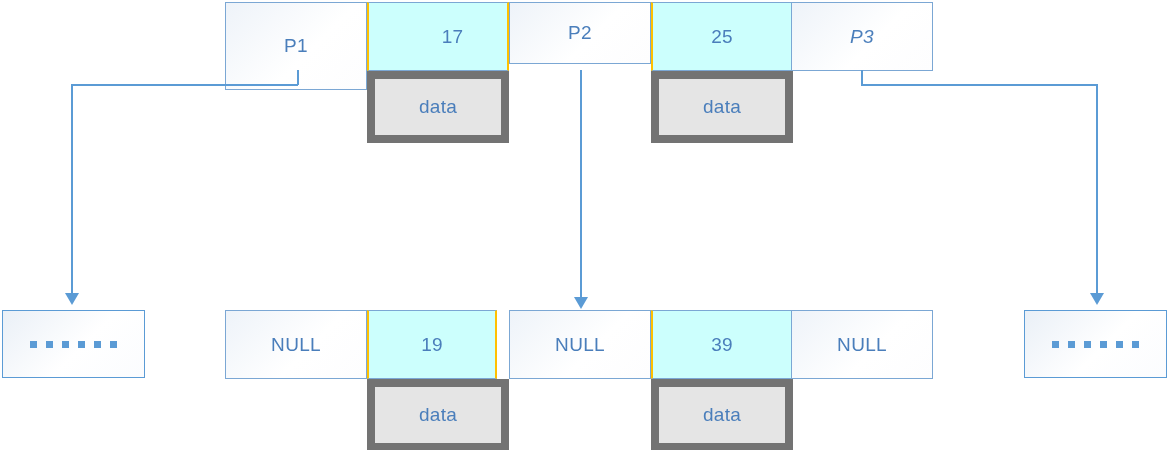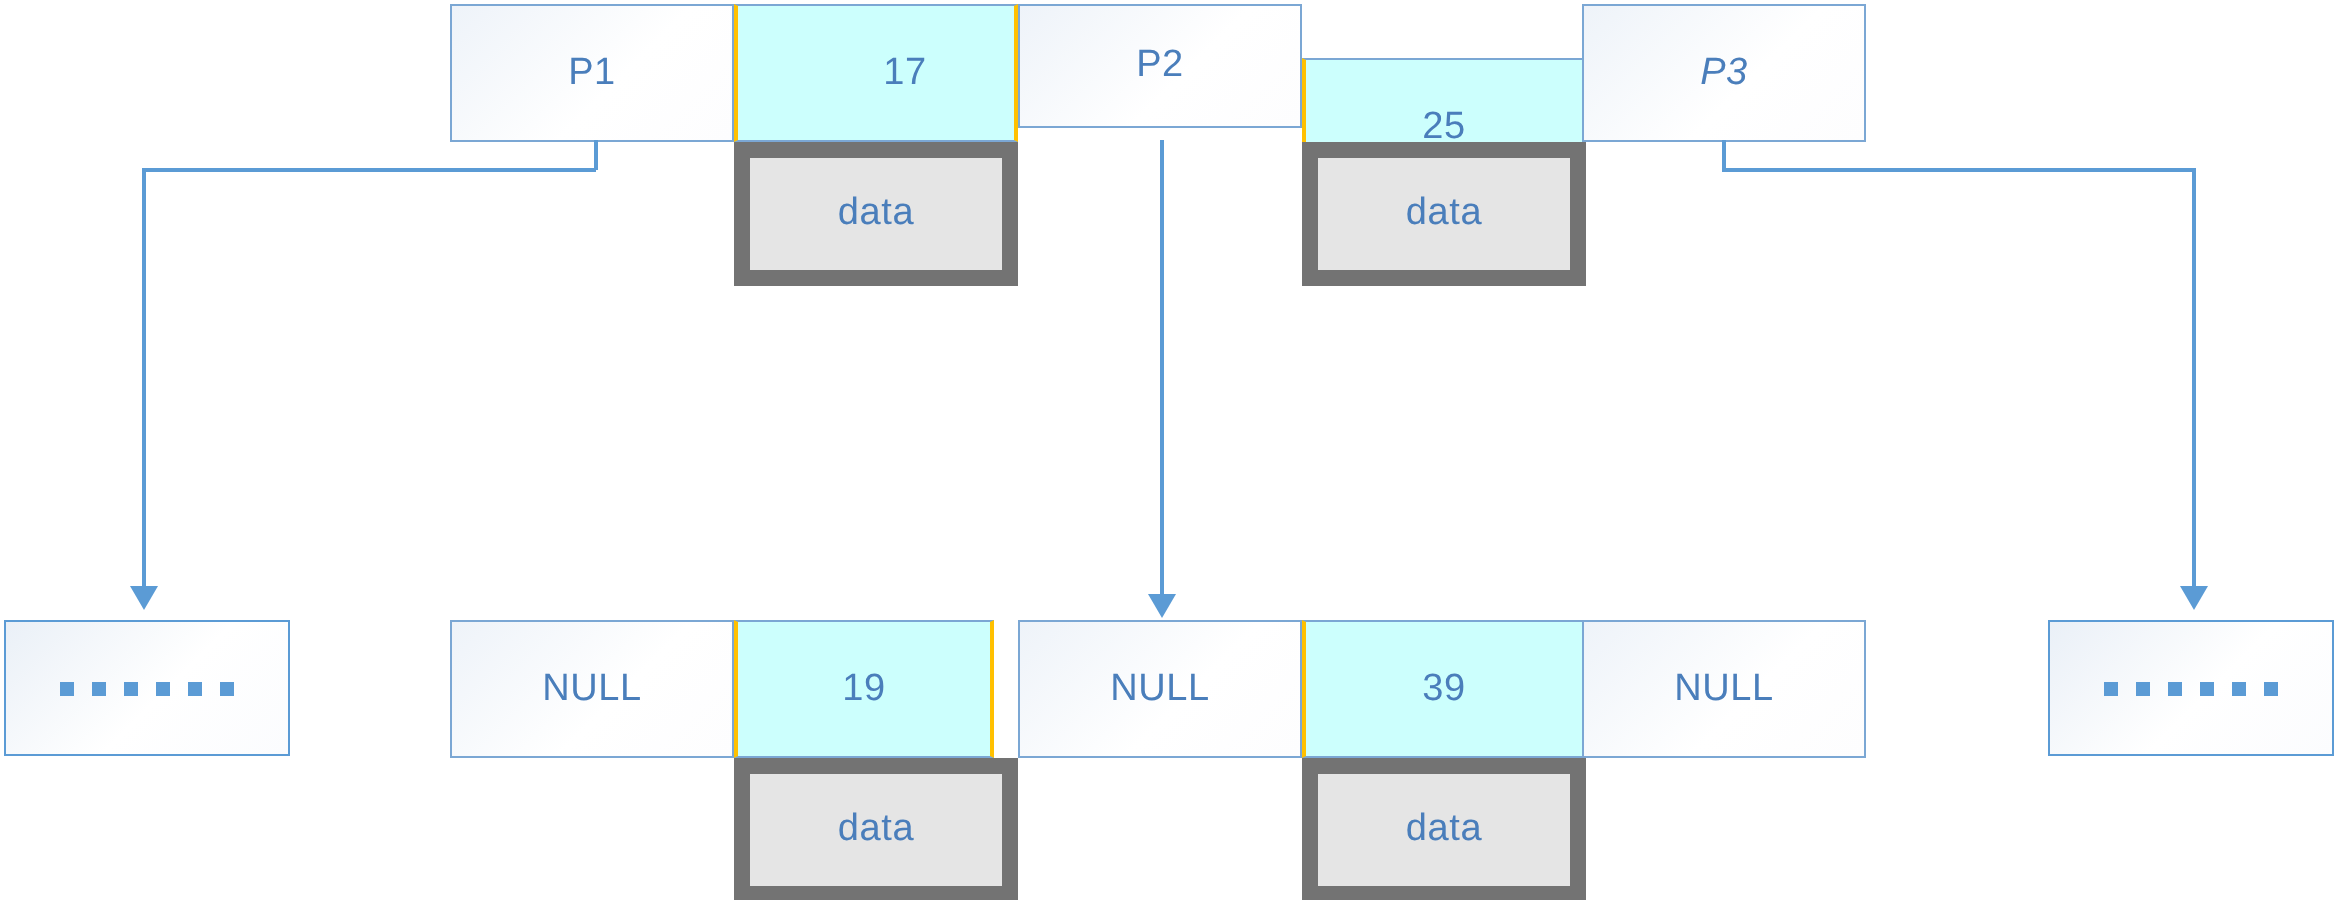--- a/index.html
+++ b/index.html
@@ -84,30 +84,30 @@
     border-right: 7px solid transparent;
     border-top: 12px solid #5b9bd5;
   }
 </style>
 </head>
 <body>
 
 <div id="canvas">
 
   <div>
-    <div class="cell ptr-cell" style="left:225px; top:2px; width:142px; height:69px;">
+    <div class="cell ptr-cell" style="left:225px; top:2px; width:142px; height:88px;">
       <span>P1</span>
     </div>
     <div class="cell key-cell" style="left:367px; top:2px; width:142px; height:69px;padding-left:29px;">
       <span>17</span>
     </div>
     <div class="cell ptr-cell" style="left:509px; top:2px; width:142px; height:62px;">
       <span>P2</span>
     </div>
-    <div class="cell key-cell" style="left:651px; top:2px; width:142px; height:69px;margin-top:27px;">
+    <div class="cell key-cell" style="left:651px; top:2px; width:142px; height:69px;">
       <span>25</span>
     </div>
     <div class="cell ptr-cell" style="left:791px; top:2px; width:142px; height:69px;font-style:italic;">
       <span>P3</span>
     </div>
 
     <div class="cell data-cell" style="left:367px; top:71px; width:142px; height:72px;">
       <span>data</span>
     </div>
     <div class="cell data-cell" style="left:651px; top:71px; width:142px; height:72px;">

